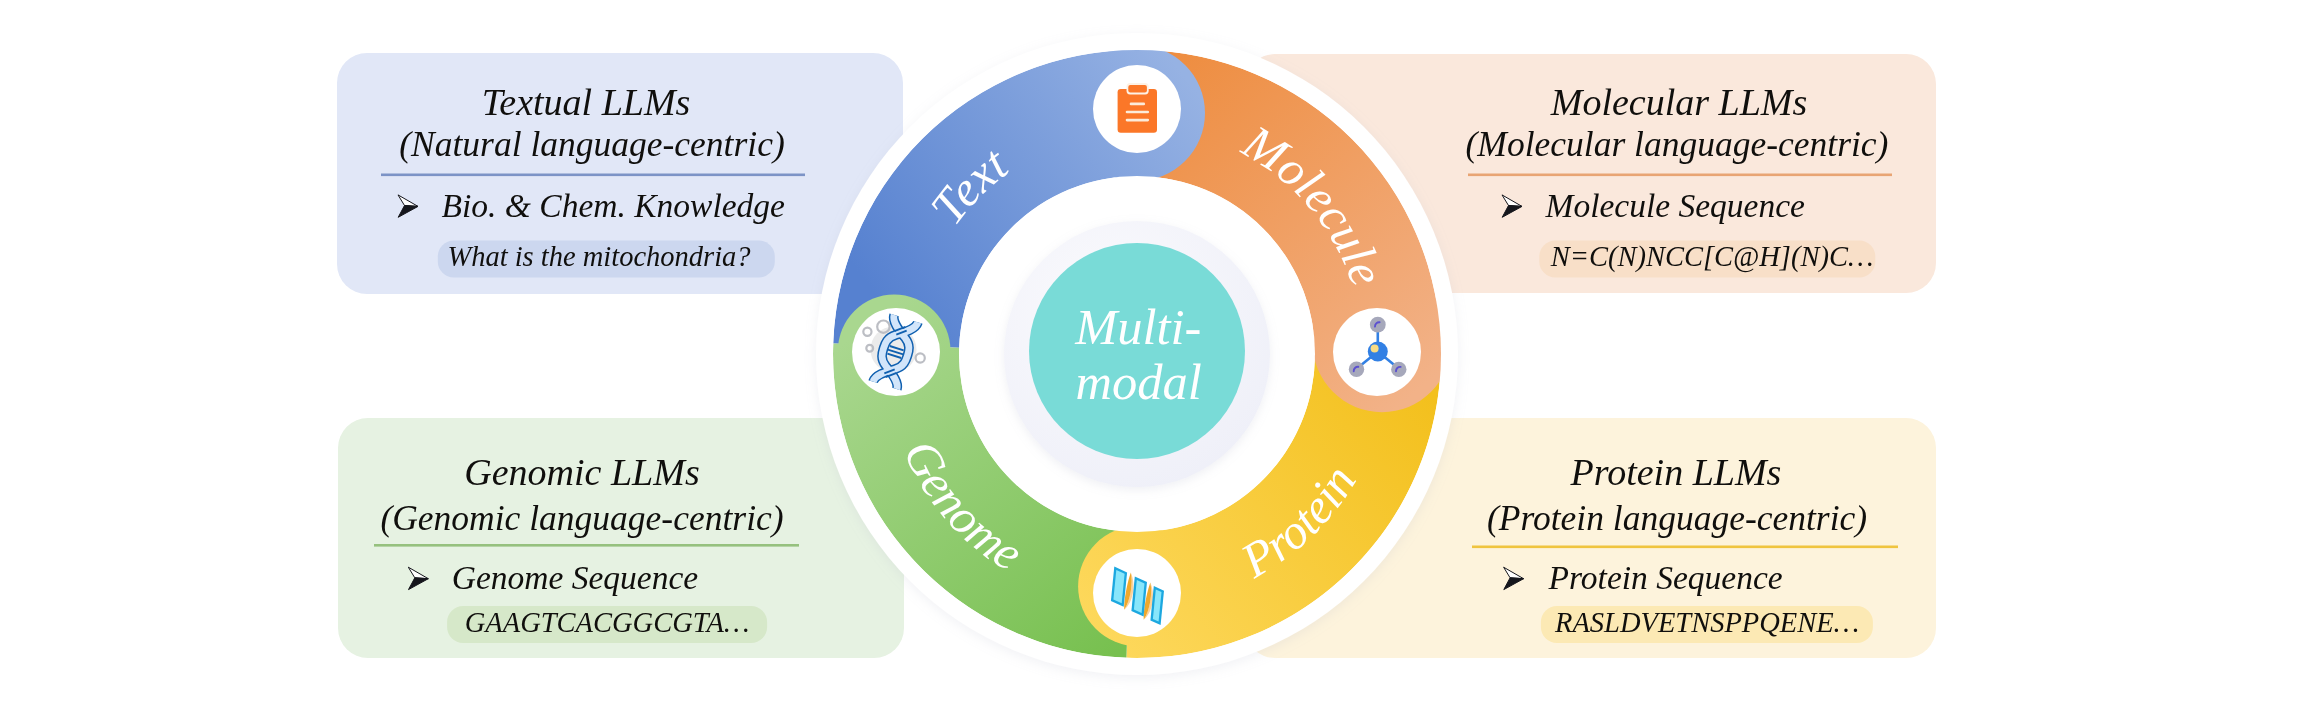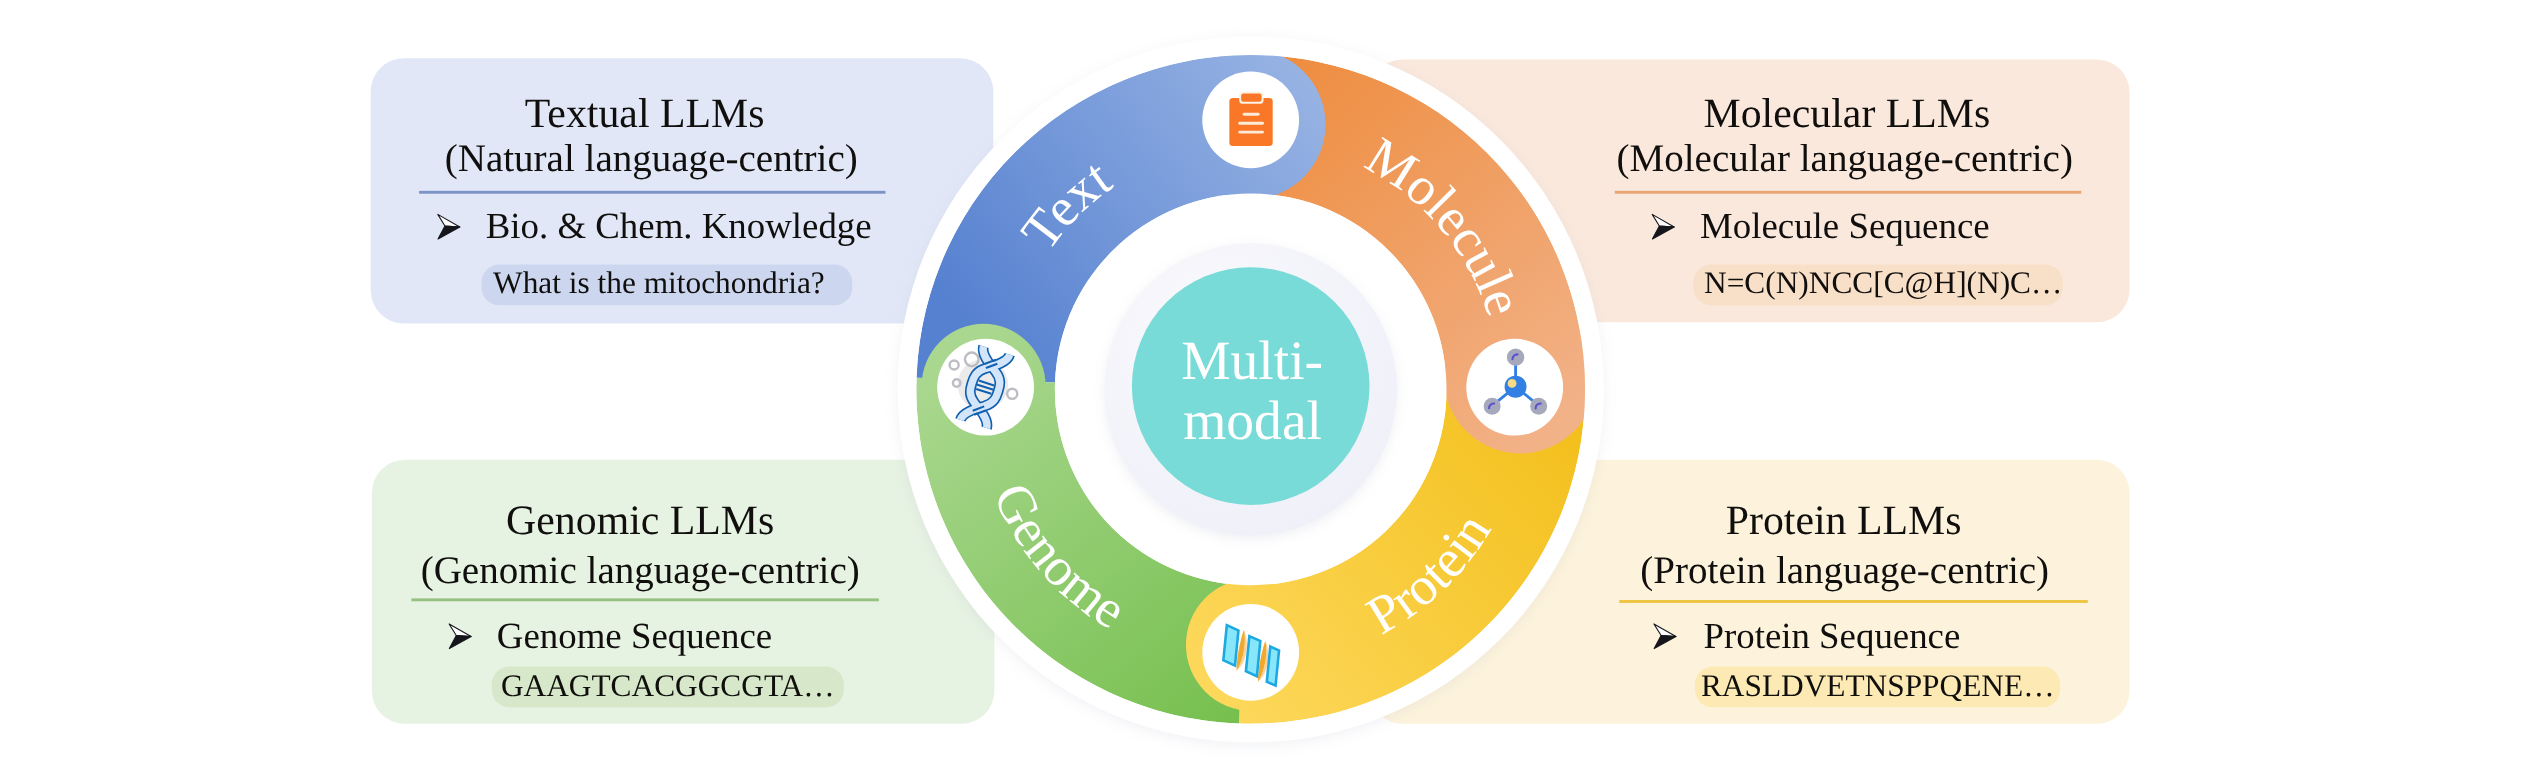--- a/index.html
+++ b/index.html
@@ -1,20 +1,20 @@
 <!DOCTYPE html>
 <html><head>
 <meta charset="utf-8">
 <title>Multi-modal LLM wheel</title>
 <style>
   html,body{margin:0;padding:0;background:#ffffff;}
   body{width:2303px;height:709px;overflow:hidden;
        font-family:"Liberation Serif","DejaVu Serif",serif;
        -webkit-font-smoothing:antialiased;}
-  #stage{position:relative;width:2303px;height:709px;background:#fff;overflow:hidden;}
+  #stage{position:relative;width:2303px;height:709px;background:#fff;overflow:hidden;font-style:italic;}
 
   #cards{position:absolute;left:0;top:0;z-index:1;}
   #cards text{font-family:"Liberation Serif","DejaVu Serif",serif;fill:#100F0D;}
   .t-title{font-size:38px;text-anchor:middle;}
   .t-sub{font-size:35.5px;text-anchor:middle;}
   .t-bullet{font-size:33.5px;text-anchor:start;}
   .t-chip{font-size:28.5px;text-anchor:middle;}
   #wheel{position:absolute;left:0;top:0;z-index:3;pointer-events:none;}
 </style>
 </head>

